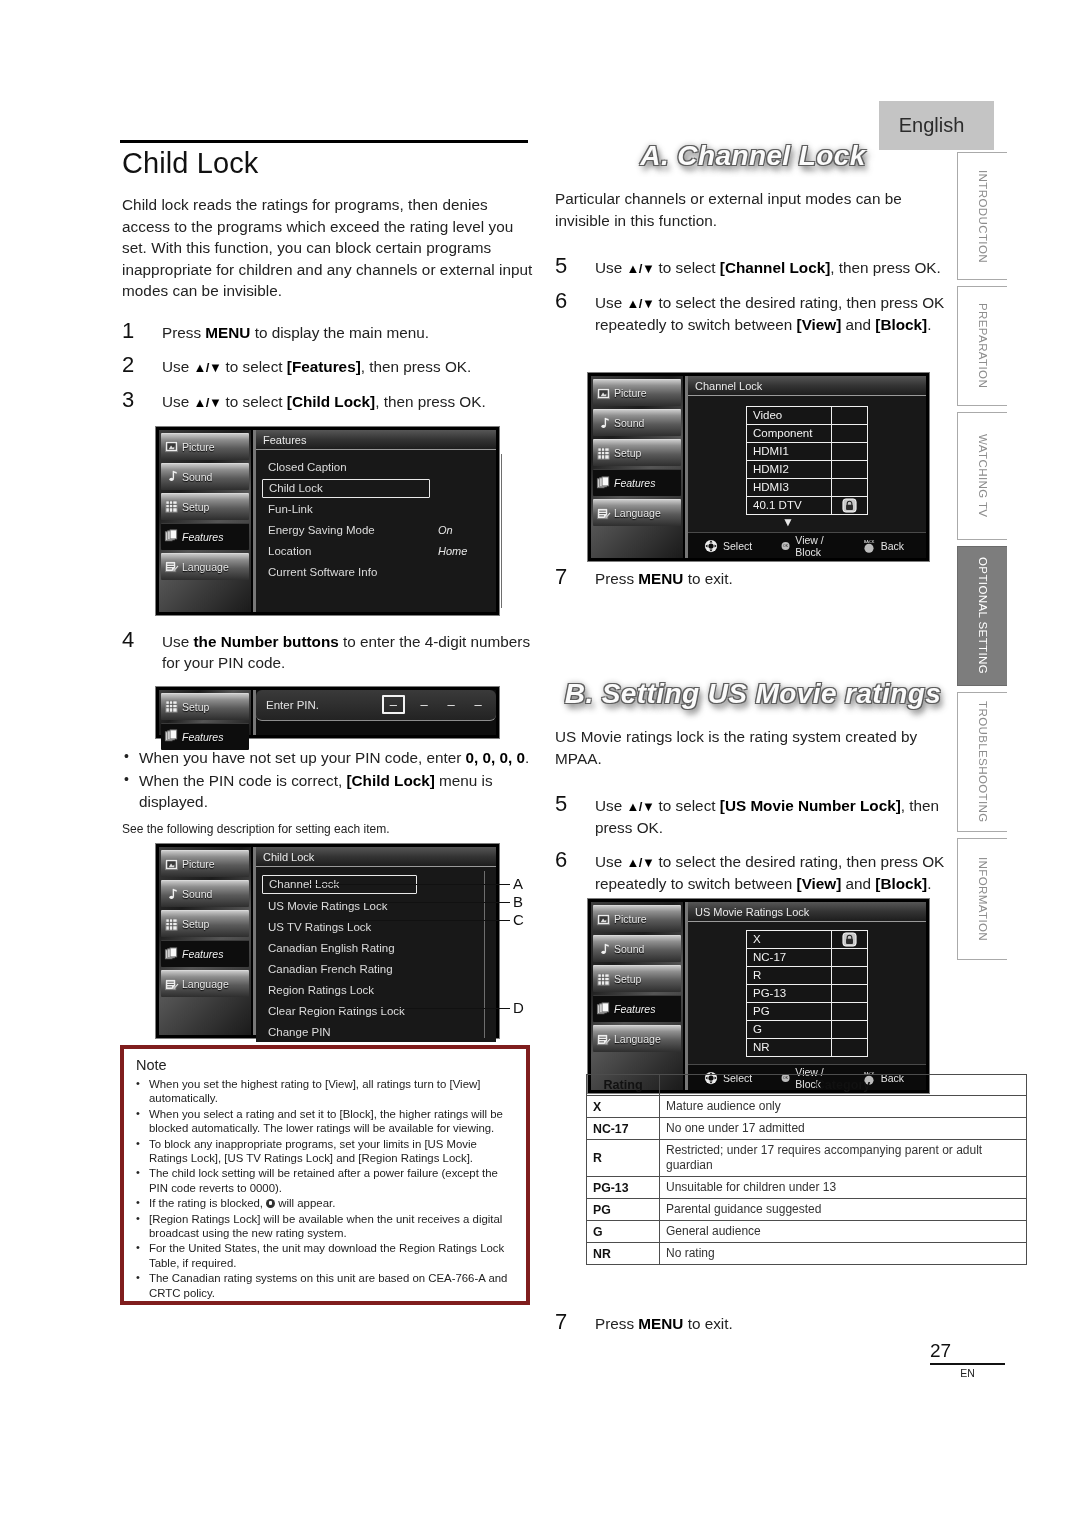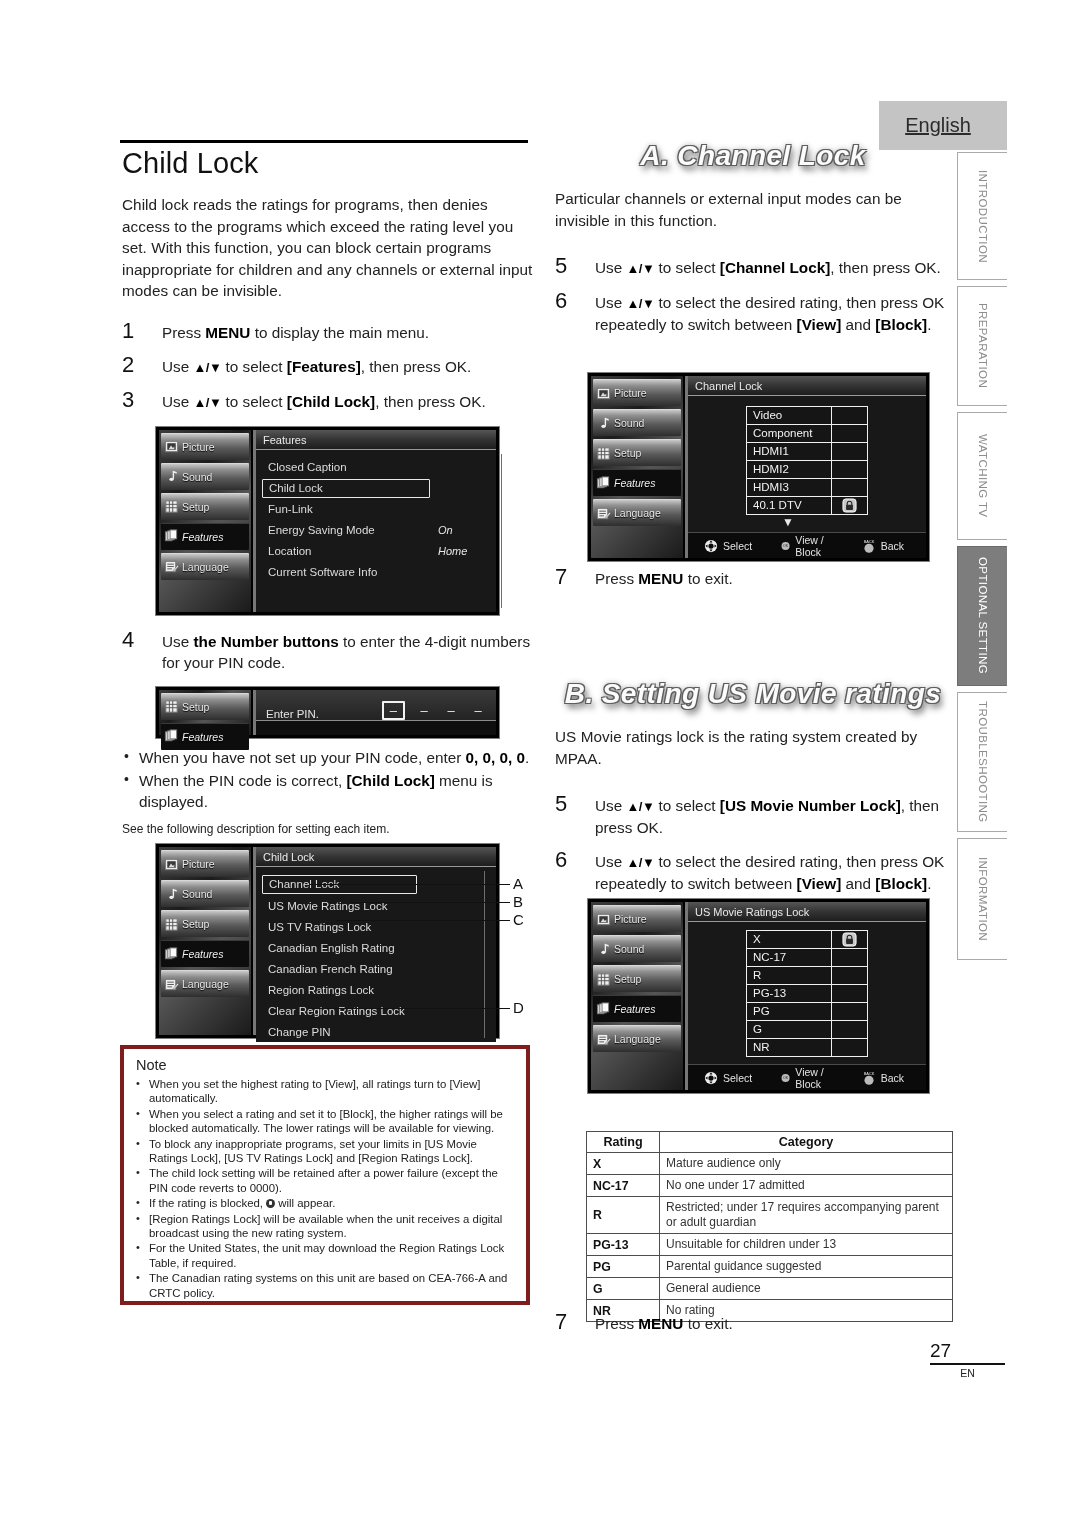--- a/index.html
+++ b/index.html
@@ -95,23 +95,23 @@
   }
   .f-divider { position:absolute; left:245px; top:4px; bottom:4px; width:1px; background:#6e6e6e; }
 
   
   .pin-wrap { background:#000; border:1px solid #7e7e7e; padding:3px; display:flex; }
   .pin-side { width:92px; flex:0 0 92px;
     background:linear-gradient(135deg,#3d3d3d 0%,#1c1c1c 30%,#555 55%,#1a1a1a 100%);
     padding:3px 2px; }
   .pin-main { flex:1; margin-left:2px; border-left:3px solid #777; background:#0e0e0e;
               display:flex; flex-direction:column; }
-  .pin-bar { height:31px; display:flex; align-items:flex-end;
+  .pin-bar { height:31px; display:flex; align-items:center;
              background:linear-gradient(180deg,#3a3a3a,#232323);
-             border-bottom:1px solid #8d8d8d; padding:0 10px; }
+             border-bottom:1px solid #8d8d8d; padding:0 10px;border-radius:6px; }
   .pin-lbl { color:#e2e2e2; font-size:11.5px; flex:1; }
   .pin-digits { display:flex; align-items:center; gap:11px; }
   .pin-d { color:#eee; font-size:13px; width:16px; text-align:center; }
   .pin-d.first { border:2px solid #f2f2f2; padding:0 6px; width:auto; border-radius:1px; }
   .pin-rest { flex:1; }
 
   
   .rl-wrap { display:flex; justify-content:center; padding-top:10px; }
   .rl-table { }
   .rl-row { display:flex; margin-bottom:-1px; }
@@ -166,44 +166,43 @@
     text-align:center;
     text-shadow:
       -1.2px -1.2px 0 #5e5e5e, 1.2px -1.2px 0 #5e5e5e,
       -1.2px  1.2px 0 #5e5e5e, 1.2px  1.2px 0 #5e5e5e,
        0 0 6px #8d8d8d, 3px 5px 6px rgba(60,60,60,.75);
     margin:0 0 16px 0;
   }
 
   
   .lang-tab {
-    position:absolute; left:879px; top:101px; width:128px; height:49px;
+    position:absolute; left:879px; top:101px; width:115px; height:49px;
     background:#c4c4c4; color:#2b2b2b; font-size:20px;
     display:flex; align-items:center; justify-content:center;
     padding-right:10px;
-    text-decoration:underline;
   }
 
   
   .side-tabs { position:absolute; left:957px; top:152px; width:50px; }
   .stab {
     width:50px; border:1px solid #aaa; border-right:none;
     background:#fff; color:#8d8d8d;
     display:flex; align-items:center; justify-content:center;
     margin-bottom:6px;
     font-size:11.5px; letter-spacing:.4px;
   }
   .stab span {
     writing-mode:vertical-rl; text-orientation:mixed;
     white-space:nowrap; padding:7px 0;
   }
   .stab.active { background:#7d7d7d; color:#fff; border-color:#6b6b6b; }
 
   
-  .rtable { position:absolute; left:586px; top:1131px; width:367px;
+  .rtable { position:absolute; left:586px; top:1074px; width:441px;
             border-collapse:collapse; font-size:12px;padding-left:10px; }
   .rtable th, .rtable td { border:1px solid #4d4d4d; padding:3px 6px; }
   .rtable th { font-weight:bold; font-size:12.6px; text-align:center; color:#111; }
   .rtable td.rt-rating { width:73px; font-weight:bold; font-size:12.3px; color:#111; }
   .rtable td.rt-cat { color:#333; line-height:15px; }
 
   
   .footer { position:absolute; left:930px; top:1340px; text-align:center; }
   .footer .pg { font-size:19px; color:#111; border-bottom:2.5px solid #111;
                 padding:0 0 1px 0; display:block; width:75px; text-align:left; }

